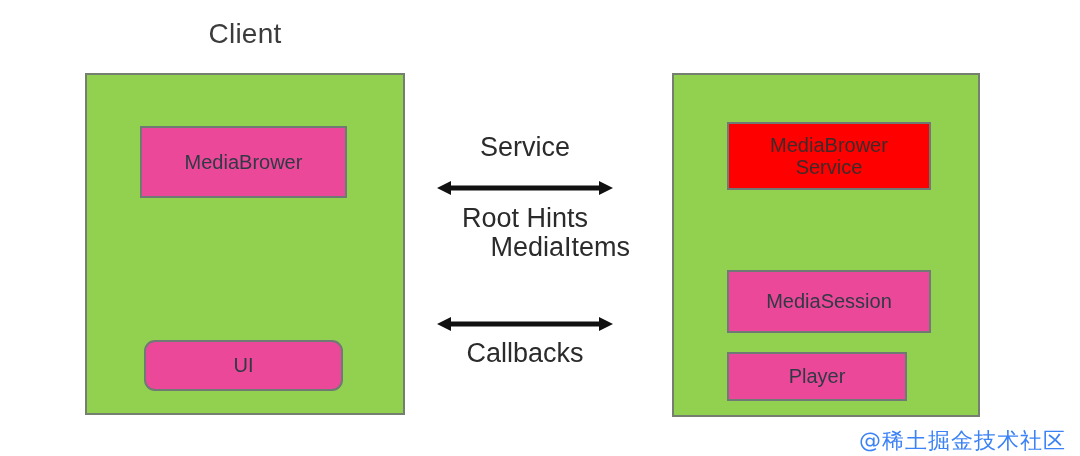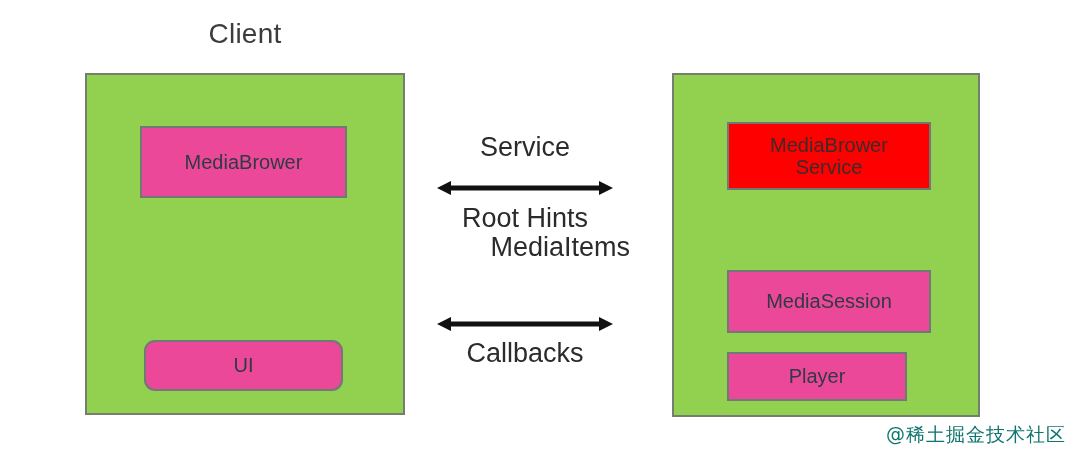--- a/index.html
+++ b/index.html
@@ -89,23 +89,23 @@
     height: 18px;
   }
   #arrow-connect   { top: 179px; }
   #arrow-callbacks { top: 315px; }
   .arrow svg { display: block; width: 100%; height: 100%; }
 
   
   #watermark {
     position: absolute;
     right: 14px;
-    bottom: 8px;
-    font-size: 19px;
-    color: #0f766e;
+    bottom: 0;
+    font-size: 22px;
+    color: #3b82f6;
     letter-spacing: 1px;
     white-space: nowrap;
     font-family: "DejaVu Sans", sans-serif;
   }
 </style>
 </head>
 <body>
 
 <div id="canvas">
 

